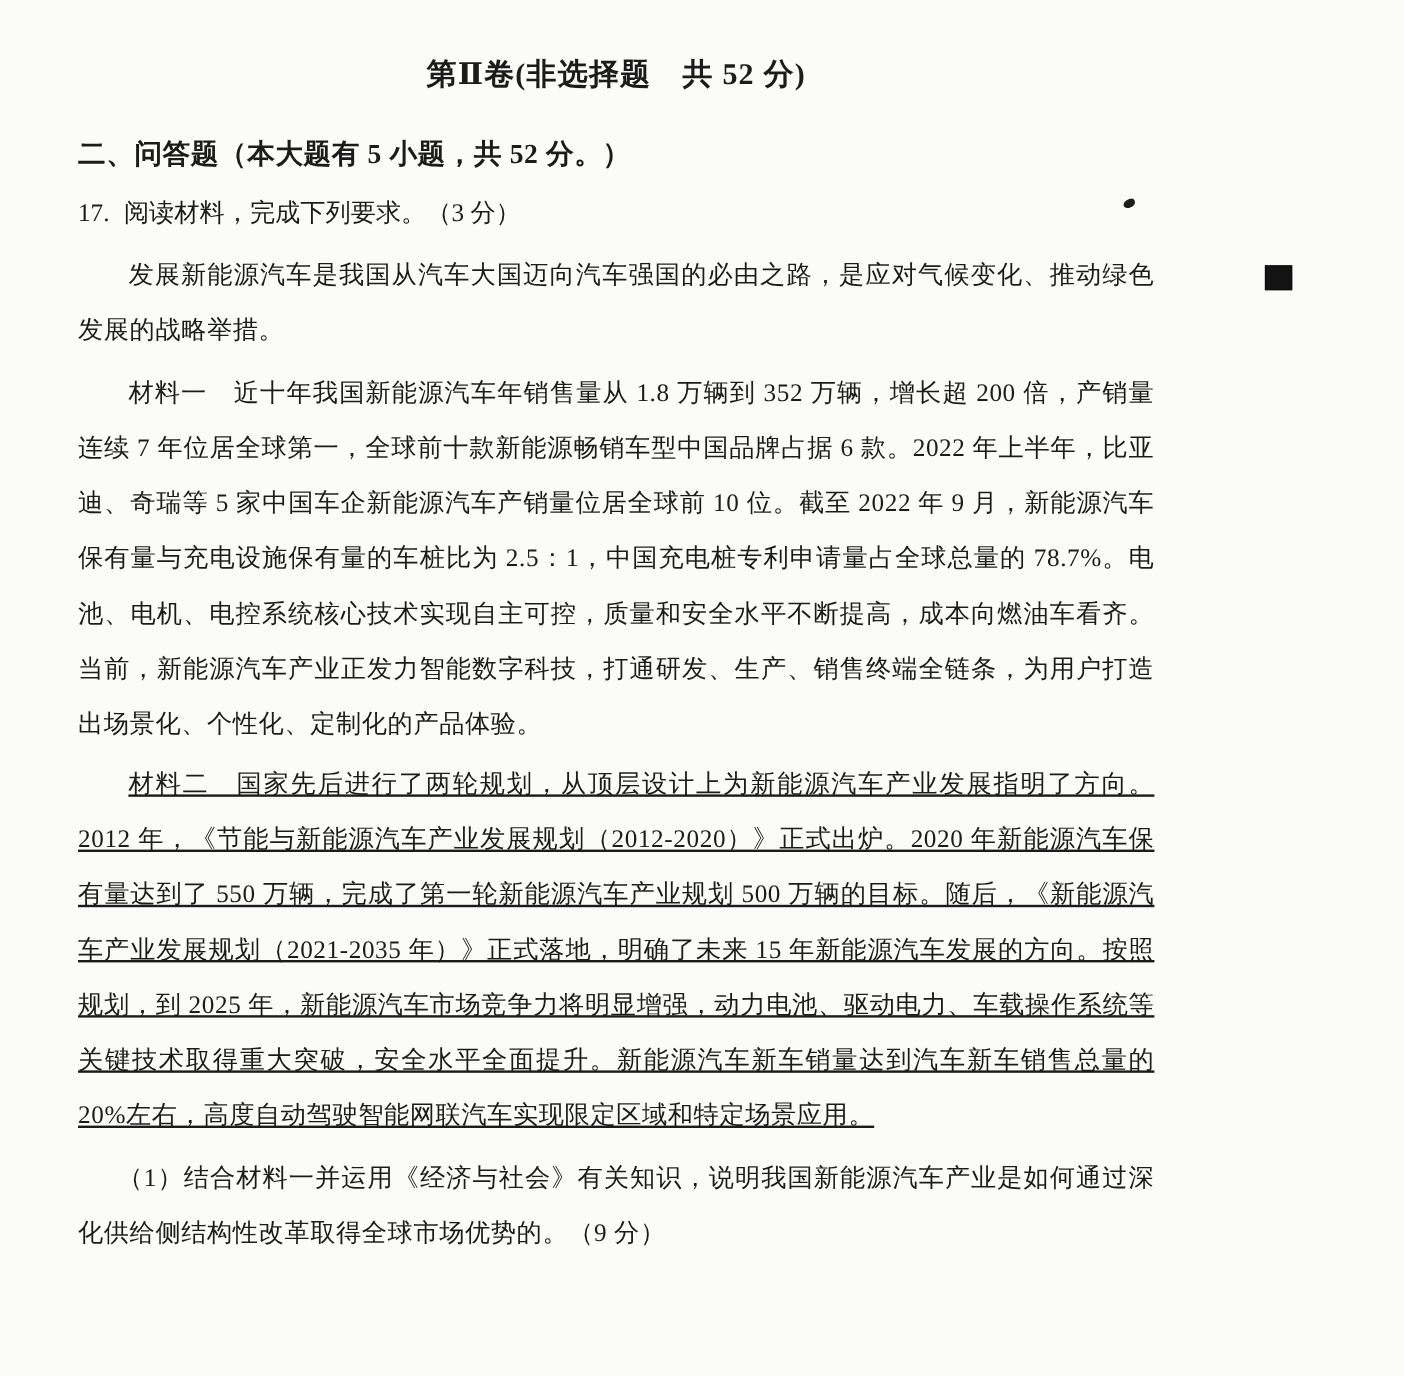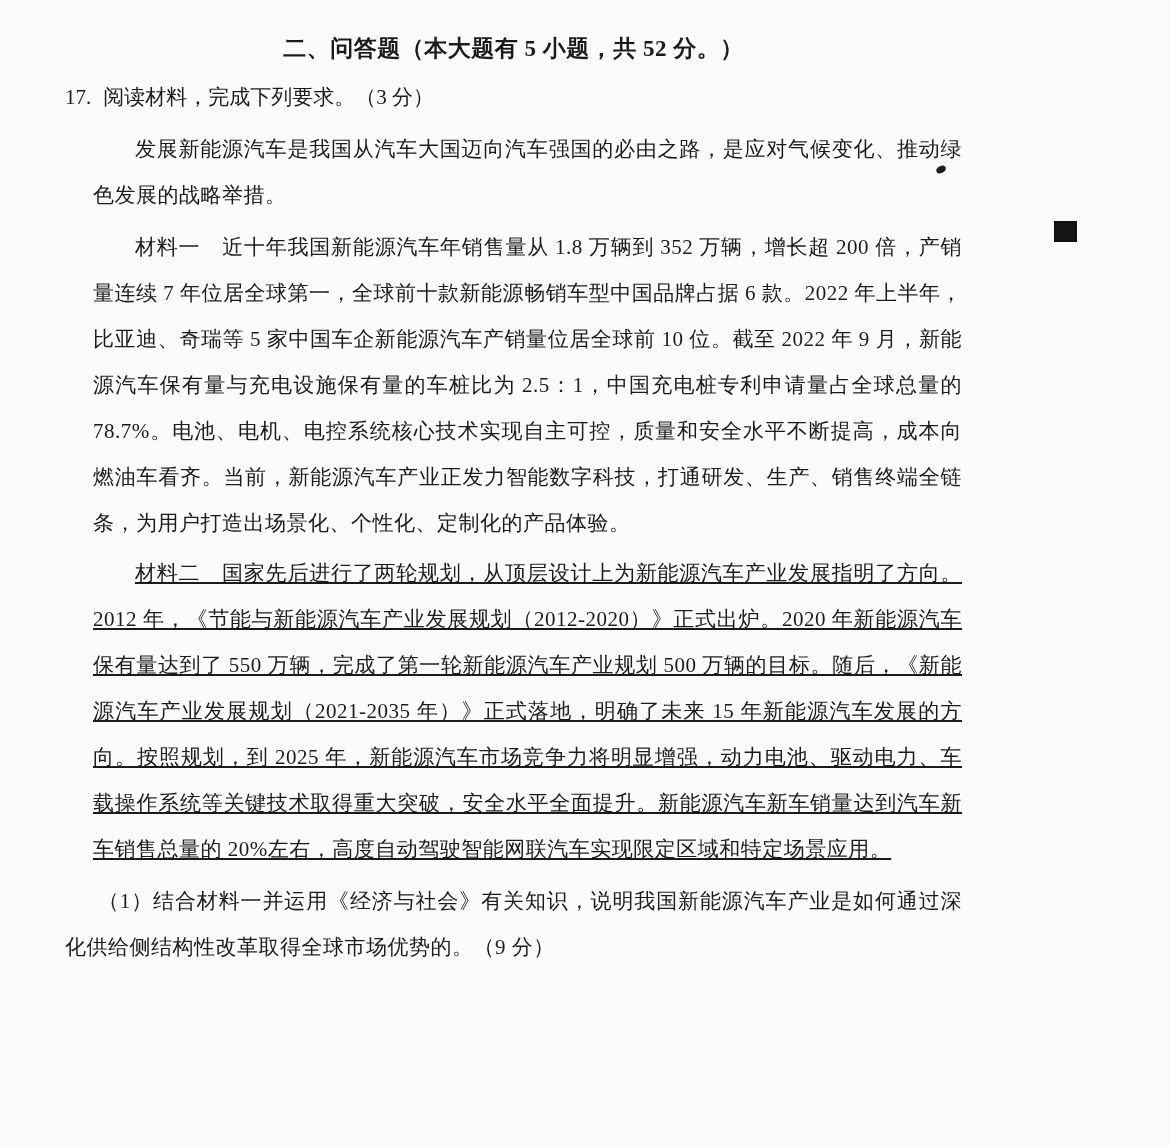--- a/index.html
+++ b/index.html
@@ -28,41 +28,40 @@
     margin: 46px 0 0 0;
     line-height: 34px;
     letter-spacing: 1px;
   }
   .heading {
     font-size: 23px;
     font-weight: bold;
     margin: 26px 0 0 0;
     line-height: 46px;
     letter-spacing: 0.5px;
-    text-align: center;
   }
   .stem {
     font-size: 21px;
     line-height: 46px;
     margin-top: 2px;
   }
   .stem-number {
     margin-right: 12px;
     text-align: center;
   }
   .para {
     font-size: 21px;
     line-height: 46px;
     text-align: justify;
     margin: 0;
     letter-spacing: 0.5px;
   }
   .mt6  { margin-top: 6px; }
   .mt4  { margin-top: 4px; text-decoration: underline; }
-  .indent-2em { text-indent: 42px; margin-left: 28px; }
+  .indent-2em { text-indent: 42px; }
   .indent-q   { text-indent: 33px; }
   .artifact-square {
     position: absolute;
     left: 1054px;
     top: 221px;
     width: 23px;
     height: 21px;
     background: #141414;
     box-shadow: inset 0 0 2px #000;
   }
@@ -75,20 +74,21 @@
     background: #1d1d1d;
     border-radius: 60% 40% 55% 45%;
     transform: rotate(-18deg);
   }
 </style>
 </head>
 <body>
 
 <div class="page">
 
+  <h1 class="title">第Ⅱ卷(非选择题　共 52 分)</h1>
 
   <h2 class="heading">二、问答题（本大题有 5 小题，共 52 分。）</h2>
 
   <div class="stem">
     <span class="stem-number">17.</span><span>阅读材料，完成下列要求。（3 分）</span>
   </div>
 
   <p class="para indent-2em mt6">发展新能源汽车是我国从汽车大国迈向汽车强国的必由之路，是应对气候变化、推动绿色发展的战略举措。</p>
 
   <p class="para indent-2em mt6">材料一　近十年我国新能源汽车年销售量从 1.8 万辆到 352 万辆，增长超 200 倍，产销量连续 7 年位居全球第一，全球前十款新能源畅销车型中国品牌占据 6 款。2022 年上半年，比亚迪、奇瑞等 5 家中国车企新能源汽车产销量位居全球前 10 位。截至 2022 年 9 月，新能源汽车保有量与充电设施保有量的车桩比为 2.5：1，中国充电桩专利申请量占全球总量的 78.7%。电池、电机、电控系统核心技术实现自主可控，质量和安全水平不断提高，成本向燃油车看齐。当前，新能源汽车产业正发力智能数字科技，打通研发、生产、销售终端全链条，为用户打造出场景化、个性化、定制化的产品体验。</p>

